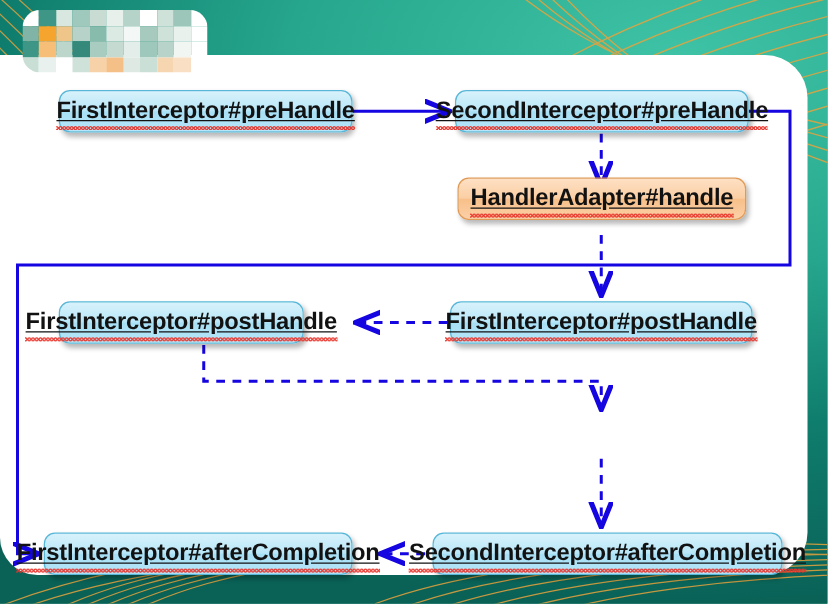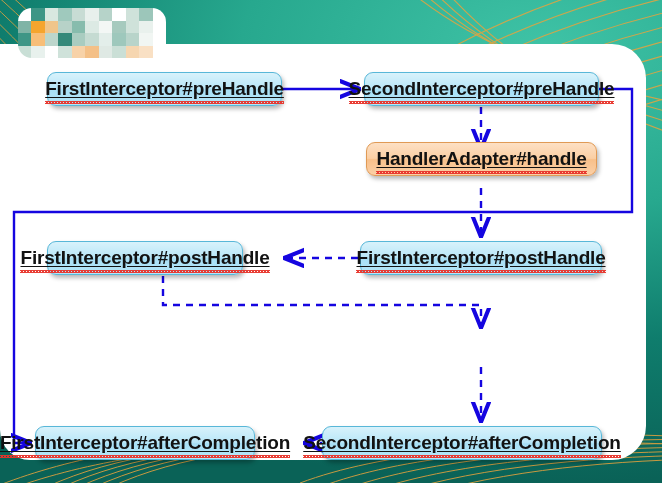--- a/index.html
+++ b/index.html
@@ -229,22 +229,22 @@
 
   <div class="node blue" style="left:47px;top:241px;width:196px;height:34px;">
     <span class="lbl">FirstInterceptor#postHandle</span>
   </div>
 
   <div class="node blue" style="left:360px;top:241px;width:242px;height:34px;">
     <span class="lbl">FirstInterceptor#postHandle</span>
   </div>
 
 
-  <div class="node blue" style="left:35px;top:426px;width:220px;height:34px;align-items:center;">
+  <div class="node blue" style="left:35px;top:426px;width:247px;height:34px;align-items:center;">
     <span class="lbl">FirstInterceptor#afterCompletion</span>
   </div>
 
-  <div class="node blue" style="left:322px;top:426px;width:280px;height:34px;">
+  <div class="node blue" style="left:346px;top:426px;width:280px;height:34px;">
     <span class="lbl">SecondInterceptor#afterCompletion</span>
   </div>
 
 
 </div>
 
 </body></html>

